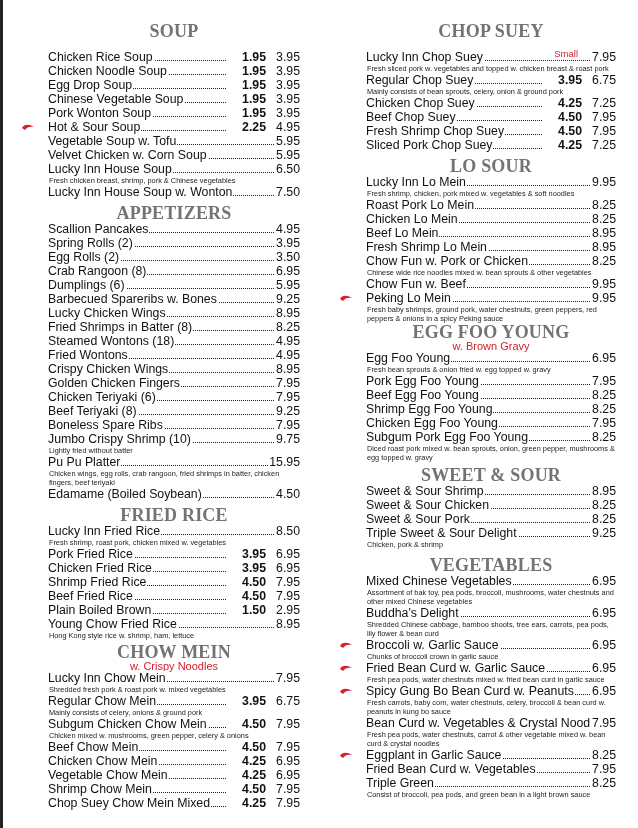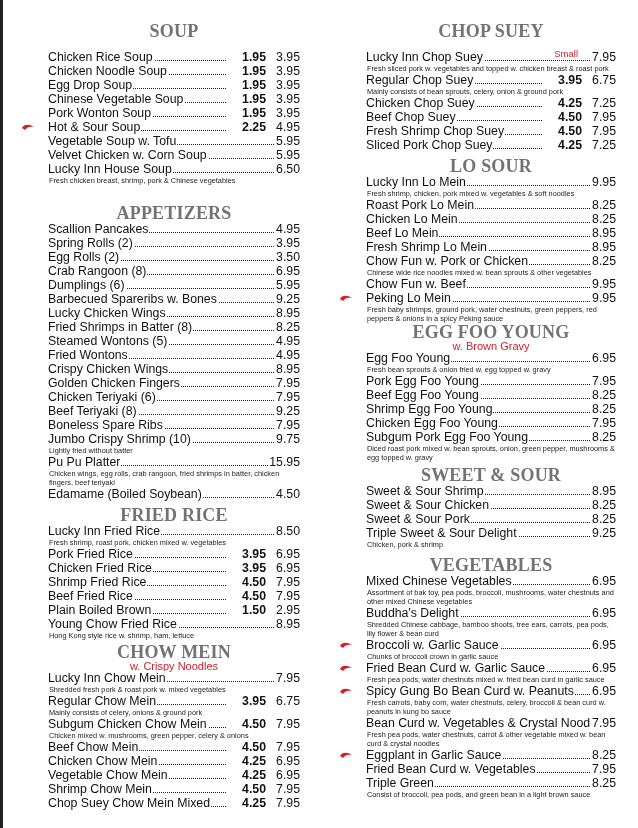--- a/index.html
+++ b/index.html
@@ -75,32 +75,33 @@
       <div class="item two"><span class="dots"></span><span class="name">Egg Drop Soup</span><span class="p1">1.95</span><span class="p2">3.95</span></div>
       <div class="item two"><span class="dots"></span><span class="name">Chinese Vegetable Soup</span><span class="p1">1.95</span><span class="p2">3.95</span></div>
       <div class="item two"><span class="dots"></span><span class="name">Pork Wonton Soup</span><span class="p1">1.95</span><span class="p2">3.95</span></div>
       <div class="item two"><svg class="pepper" viewBox="0 0 14 8">
           <path d="M1 5 C3 1, 8 1, 13 4 C9 3, 6 4, 4 7 C3 6, 2 6, 1 5 Z" fill="#d4202a"></path>
         </svg><span class="dots"></span><span class="name">Hot &amp; Sour Soup</span><span class="p1">2.25</span><span class="p2">4.95</span></div>
       <div class="item"><span class="dots"></span><span class="name">Vegetable Soup w. Tofu</span><span class="p">5.95</span></div>
       <div class="item"><span class="dots"></span><span class="name">Velvet Chicken w. Corn Soup</span><span class="p">5.95</span></div>
       <div class="item"><span class="dots"></span><span class="name">Lucky Inn House Soup</span><span class="p">6.50</span></div>
       <div class="desc">Fresh chicken breast, shrimp, pork &amp; Chinese vegetables</div>
+      <div class="item"><span class="dots"></span><span class="name">Lucky Inn House Soup w. Wonton</span><span class="p">7.50</span></div>
     </div>
   <div class="section" style="top:204px">
       <div class="sec-title">APPETIZERS</div>
       <div class="item"><span class="dots"></span><span class="name">Scallion Pancakes</span><span class="p">4.95</span></div>
       <div class="item"><span class="dots"></span><span class="name">Spring Rolls (2)</span><span class="p">3.95</span></div>
       <div class="item"><span class="dots"></span><span class="name">Egg Rolls (2)</span><span class="p">3.50</span></div>
       <div class="item"><span class="dots"></span><span class="name">Crab Rangoon (8)</span><span class="p">6.95</span></div>
       <div class="item"><span class="dots"></span><span class="name">Dumplings (6)</span><span class="p">5.95</span></div>
       <div class="item"><span class="dots"></span><span class="name">Barbecued Spareribs w. Bones</span><span class="p">9.25</span></div>
       <div class="item"><span class="dots"></span><span class="name">Lucky Chicken Wings</span><span class="p">8.95</span></div>
       <div class="item"><span class="dots"></span><span class="name">Fried Shrimps in Batter (8)</span><span class="p">8.25</span></div>
-      <div class="item"><span class="dots"></span><span class="name">Steamed Wontons (5)</span><span class="p">4.95</span></div>
+      <div class="item"><span class="dots"></span><span class="name">Steamed Wontons (18)</span><span class="p">4.95</span></div>
       <div class="item"><span class="dots"></span><span class="name">Fried Wontons</span><span class="p">4.95</span></div>
       <div class="item"><span class="dots"></span><span class="name">Crispy Chicken Wings</span><span class="p">8.95</span></div>
       <div class="item"><span class="dots"></span><span class="name">Golden Chicken Fingers</span><span class="p">7.95</span></div>
       <div class="item"><span class="dots"></span><span class="name">Chicken Teriyaki (6)</span><span class="p">7.95</span></div>
       <div class="item"><span class="dots"></span><span class="name">Beef Teriyaki (8)</span><span class="p">9.25</span></div>
       <div class="item"><span class="dots"></span><span class="name">Boneless Spare Ribs</span><span class="p">7.95</span></div>
       <div class="item"><span class="dots"></span><span class="name">Jumbo Crispy Shrimp (10)</span><span class="p">9.75</span></div>
       <div class="desc">Lightly fried without batter</div>
       <div class="item"><span class="dots"></span><span class="name">Pu Pu Platter</span><span class="p">15.95</span></div>
       <div class="desc">Chicken wings, egg rolls, crab rangoon, fried shrimps in batter, chicken fingers, beef teriyaki</div>

